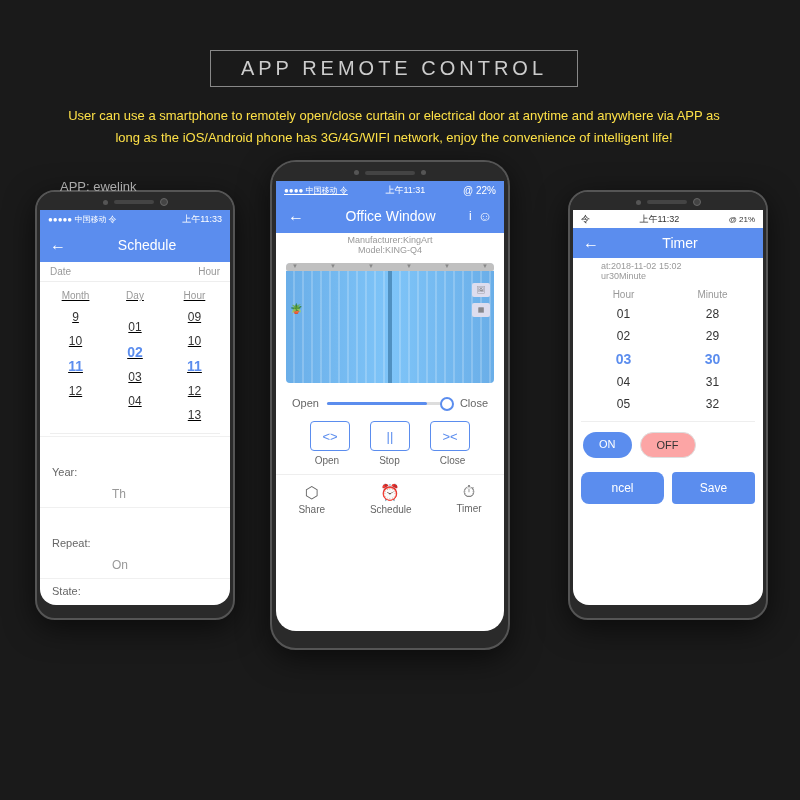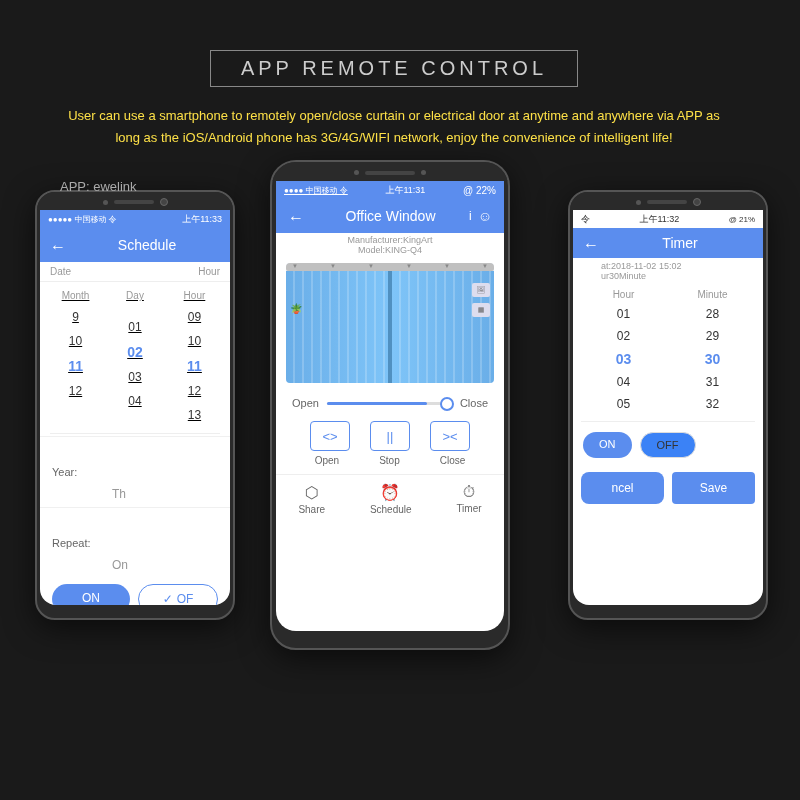--- a/index.html
+++ b/index.html
@@ -356,21 +356,21 @@
     }
     .btn-on-sm {
       background: #5b8dee;
       color: white;
       border-radius: 20px;
       padding: 6px 16px;
       font-size: 11px;
       text-align: center;
     }
     .btn-off-sm {
-      background: #3b82f6;
+      background: #fca5a5;
       color: #333;
       border: 1.5px solid #ddd;
       border-radius: 20px;
       padding: 6px 16px;
       font-size: 11px;
       text-align: center;
     }
   </style>
 </head>
 <body>
@@ -428,20 +428,23 @@
       </div>
       <div style="height:1px;background:#eee;margin:2px 10px;"></div>
 
       <div class="info-row">
         <span class="label">Year:</span>
         <span class="value">Th</span>
       </div>
       <div class="info-row">
         <span class="label">Repeat:</span>
         <span class="value">On</span>
+      </div>
+      <div class="info-row">
+        <span class="label">State:</span>
       </div>
 
       <div class="btn-row">
         <div class="btn-on">ON</div>
         <div class="btn-off" style="display:flex;align-items:center;justify-content:center;gap:4px;">
           <span style="color:#5b8dee;font-size:12px;">✓</span>
           <span>OF</span>
         </div>
       </div>
 

